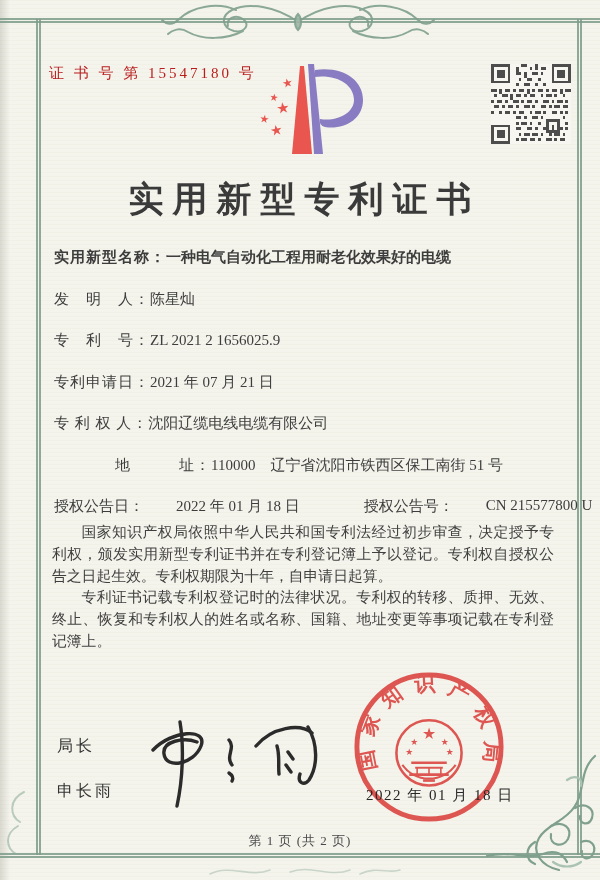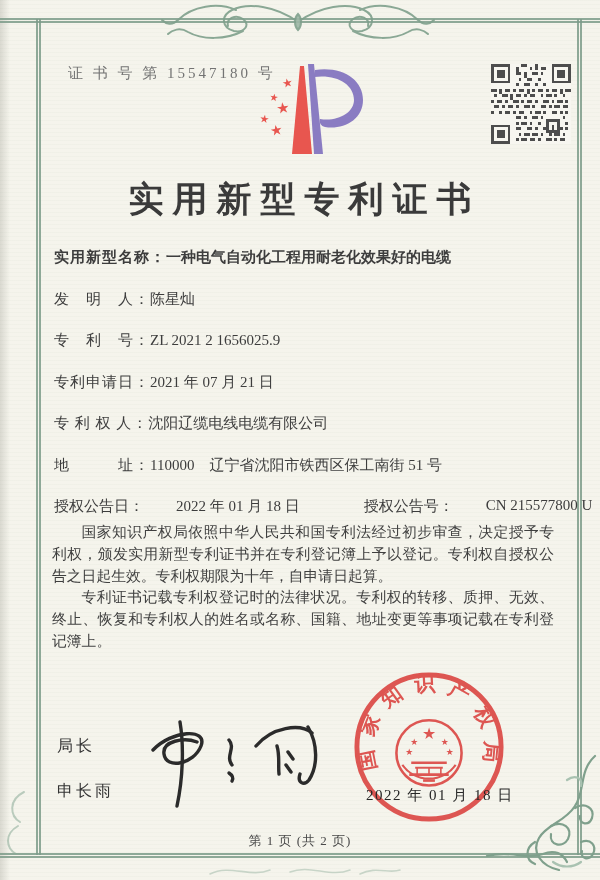--- a/index.html
+++ b/index.html
@@ -9,21 +9,21 @@
     background-image:repeating-linear-gradient(180deg, rgba(150,175,150,0.05) 0 1px, rgba(0,0,0,0) 1px 4px);
     font-family:"Liberation Serif","DejaVu Serif",serif;
     color:#3d3d3d;
   }
   .abs{position:absolute;}
   
   .h-line{left:0;width:600px;height:0;border-top:5px double #7d9c8a;opacity:.85;}
   .v-line{top:19px;height:836px;width:0;border-left:5px double #7d9c8a;opacity:.85;}
   .edge-shadow{left:0;top:0;width:10px;height:880px;background:linear-gradient(90deg,rgba(90,90,80,.18),rgba(0,0,0,0));}
   
-  .cert-no{left:68px;top:64px;font-size:15px;letter-spacing:3px;color:#737373;}
+  .cert-no{left:49px;top:64px;font-size:15px;letter-spacing:3px;color:#b91c1c;}
   .title{left:0;top:176px;width:600px;text-align:center;font-size:35px;font-weight:600;
          letter-spacing:9px;text-indent:9px;color:#3a3a3a;}
   .field-row{left:54px;width:510px;font-size:15px;white-space:pre;color:#3d3d3d;}
   .field-row .lbl{letter-spacing:1px;}
   .grant-row{left:54px;width:510px;font-size:15px;white-space:pre;display:flex;}
   .grant-gap{display:inline-block;width:55px;}
   .paras{left:52px;top:522px;width:502px;font-size:14.8px;line-height:21.8px;text-align:justify;color:#3f3f3f;}
   .paras p{margin:0;text-indent:2em;}
   .sig-title{left:57px;top:736px;font-size:16px;letter-spacing:3px;color:#333;}
   .sig-name{left:57px;top:766px;font-size:16px;letter-spacing:3px;color:#333;margin-top:15px;}
@@ -91,21 +91,21 @@
   </g>
 </svg>
 
 <div class="abs title">实用新型专利证书</div>
 
 <div class="abs field-row" style="top:248px;font-weight:bold;"><span class="lbl">实用新型名称：</span><span>一种电气自动化工程用耐老化效果好的电缆</span></div>
 <div class="abs field-row" style="top:290px;"><span class="lbl">发　明　人：</span><span>陈星灿</span></div>
 <div class="abs field-row" style="top:331px;"><span class="lbl">专　利　号：</span><span>ZL 2021 2 1656025.9</span></div>
 <div class="abs field-row" style="top:373px;"><span class="lbl">专利申请日：</span><span>2021 年 07 月 21 日</span></div>
 <div class="abs field-row" style="top:414px;"><span class="lbl">专 利 权 人：</span><span>沈阳辽缆电线电缆有限公司</span></div>
-<div class="abs field-row" style="top:456px;"><span class="lbl">地　　　址：</span><span>110000　辽宁省沈阳市铁西区保工南街 51 号</span></div>
+<div class="abs field-row" style="top:456px;text-align:center;"><span class="lbl">地　　　址：</span><span>110000　辽宁省沈阳市铁西区保工南街 51 号</span></div>
 
 <div class="abs grant-row" style="top:497px;gap:32px;">
   <span class="lbl">授权公告日：</span><span>2022 年 01 月 18 日</span><span class="grant-gap"></span><span class="lbl">授权公告号：</span><span>CN 215577800 U</span>
 </div>
 
 <div class="abs paras">
   <p>国家知识产权局依照中华人民共和国专利法经过初步审查，决定授予专利权，颁发实用新型专利证书并在专利登记簿上予以登记。专利权自授权公告之日起生效。专利权期限为十年，自申请日起算。</p>
   <p>专利证书记载专利权登记时的法律状况。专利权的转移、质押、无效、终止、恢复和专利权人的姓名或名称、国籍、地址变更等事项记载在专利登记簿上。</p>
 </div>
 

